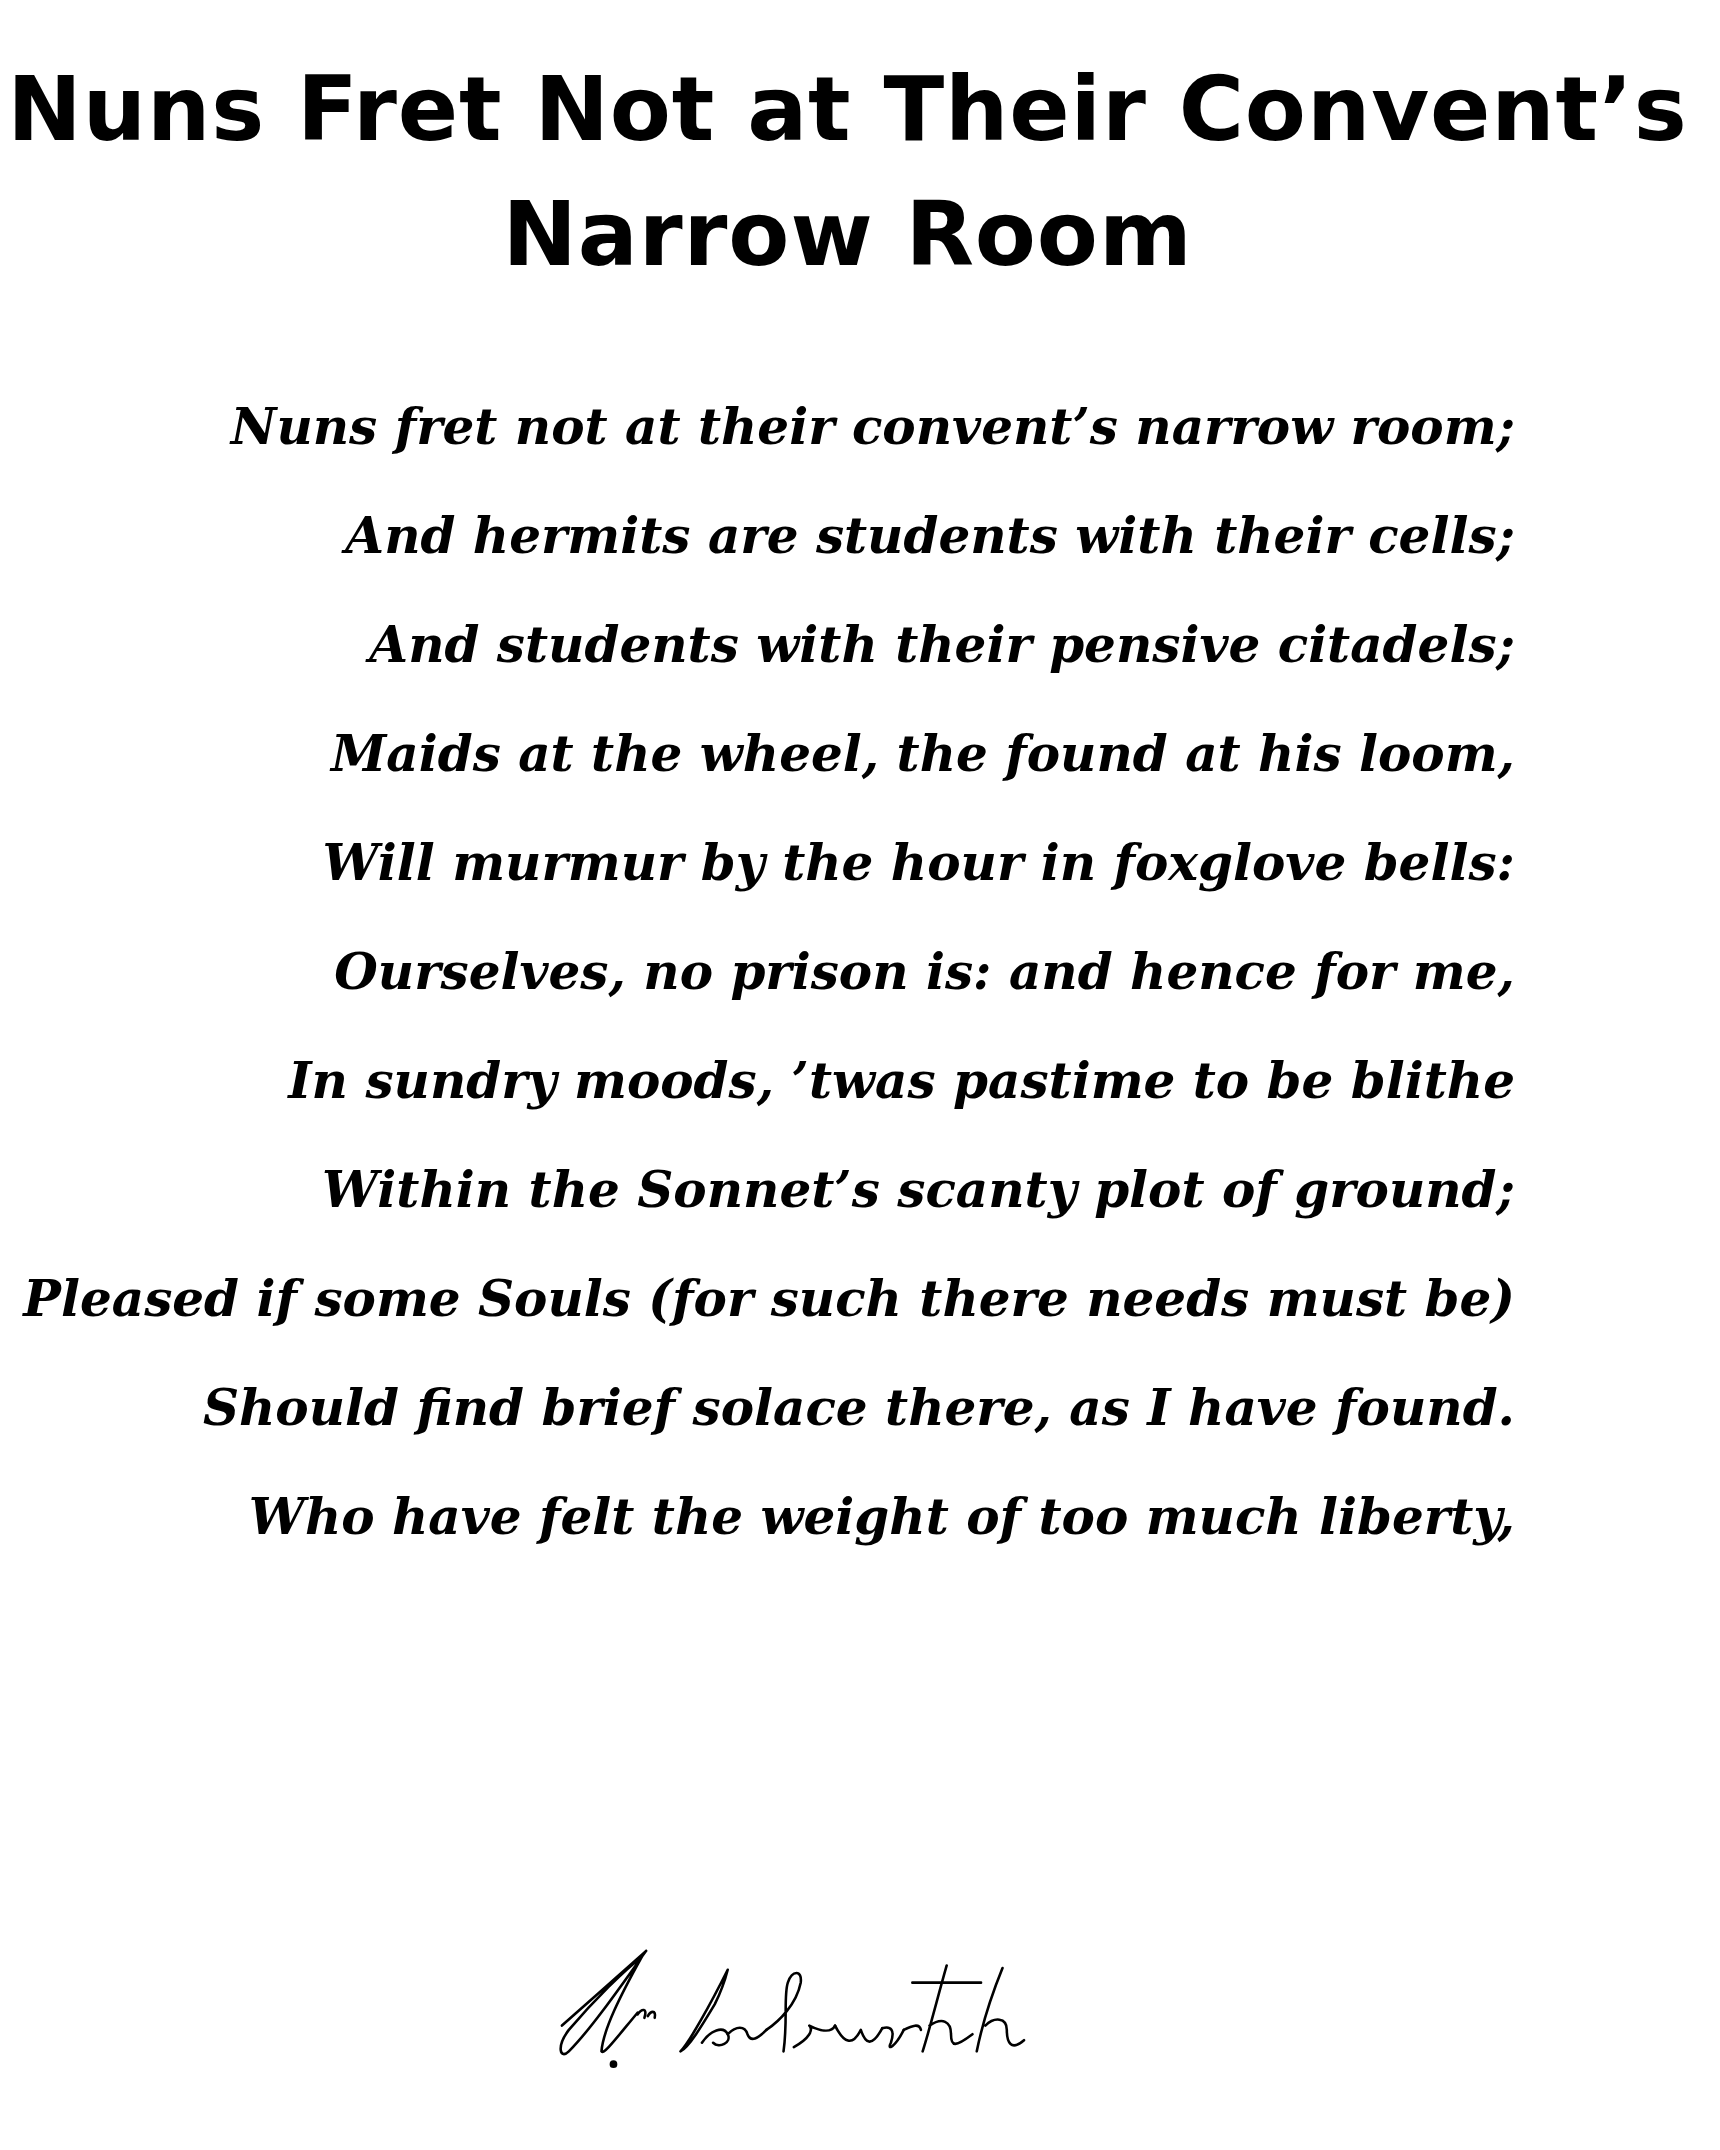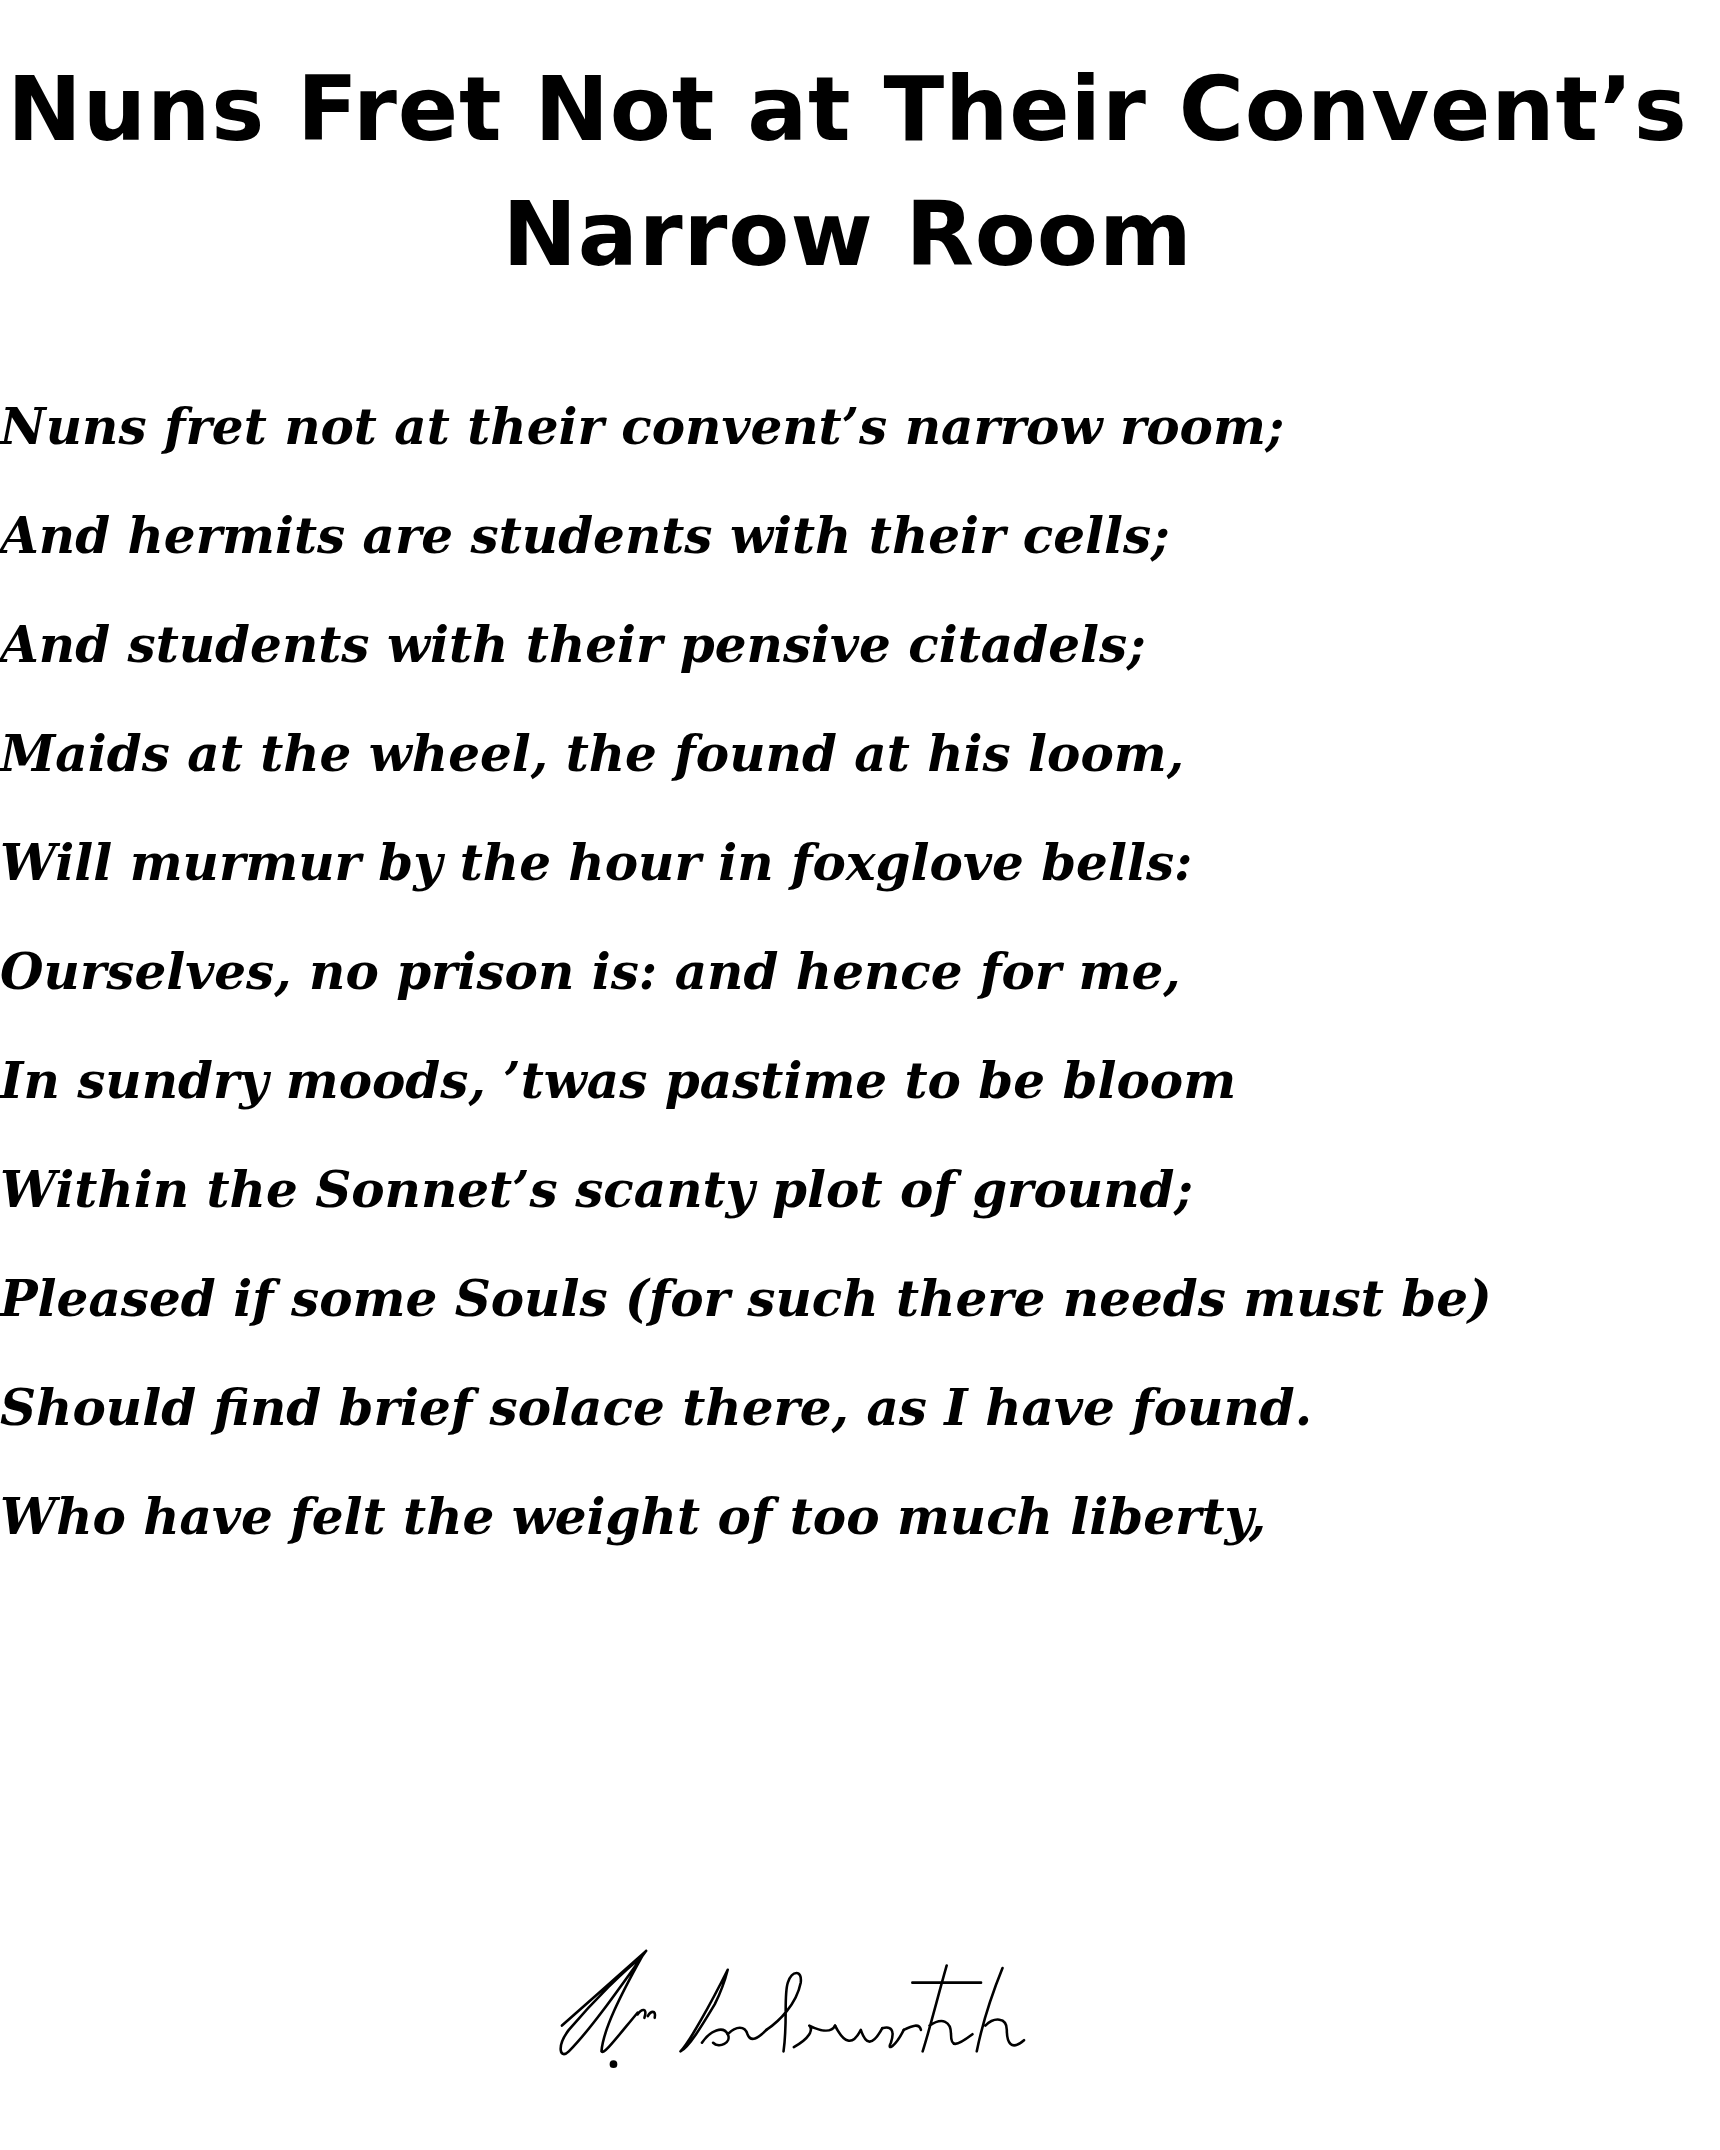--- a/index.html
+++ b/index.html
@@ -4,21 +4,21 @@
 <style>
   html, body { margin:0; padding:0; background:#ffffff; }
   body { width:1721px; height:2151px; position:relative; overflow:hidden; color:#000; }
   .title {
     position:absolute; left:0; top:47px; width:1695px; text-align:center;
     font-family:"DejaVu Sans", sans-serif; font-weight:600; font-size:89px;
     line-height:125px; letter-spacing:0.9px;
   }
   .title span { display:block; }
   .poem {
-    position:absolute; left:0; top:372px; width:1515px; text-align:left;
+    position:absolute; left:0; top:372px; width:1515px; text-align:right;
     font-family:"DejaVu Serif", serif; font-style:italic; font-weight:bold;
     font-size:50px; line-height:109px;
   }
   .poem .line { display:block; white-space:nowrap; }
   .signature { position:absolute; left:551px; top:1944px; width:654px; height:146px; }
 </style>
 </head>
 <body>
 
 <div class="title">
@@ -26,21 +26,21 @@
   <span>Narrow Room</span>
 </div>
 
 <div class="poem">
   <span class="line">Nuns fret not at their convent’s narrow room;</span>
   <span class="line">And hermits are students with their cells;</span>
   <span class="line">And students with their pensive citadels;</span>
   <span class="line">Maids at the wheel, the found at his loom,</span>
   <span class="line">Will murmur by the hour in foxglove bells:</span>
   <span class="line">Ourselves, no prison is: and hence for me,</span>
-  <span class="line">In sundry moods, ’twas pastime to be bloom</span>
+  <span class="line">In sundry moods, ’twas pastime to be blithe</span>
   <span class="line">Within the Sonnet’s scanty plot of ground;</span>
   <span class="line">Pleased if some Souls (for such there needs must be)</span>
   <span class="line">Should find brief solace there, as I have found.</span>
   <span class="line">Who have felt the weight of too much liberty,</span>
 </div>
 
 <div class="signature" title="Wm Wordsworth">
   <svg width="654" height="146" viewBox="0 0 760 170" fill="none" stroke="#000" stroke-width="3" stroke-linecap="round" stroke-linejoin="round">
 
     <path d="M12 95 C40 70, 80 35, 110 8 M110 8 C80 50, 45 100, 20 125 C10 135, 5 120, 20 100 C50 65, 85 30, 105 15 M105 15 C80 60, 60 100, 58 125 C60 130, 75 110, 100 80"></path>

